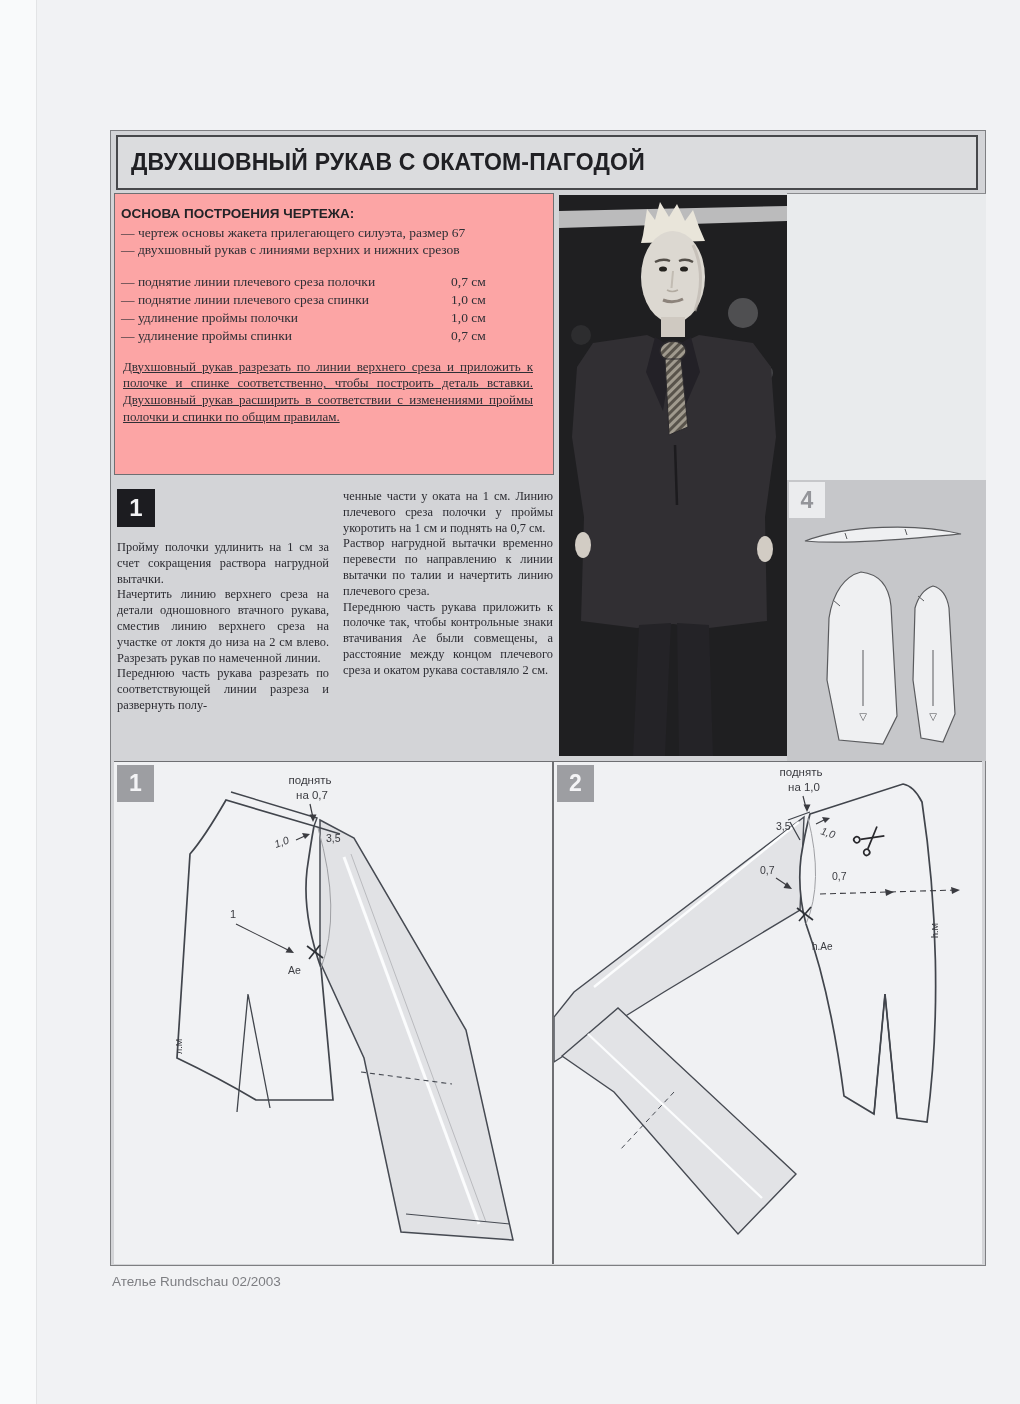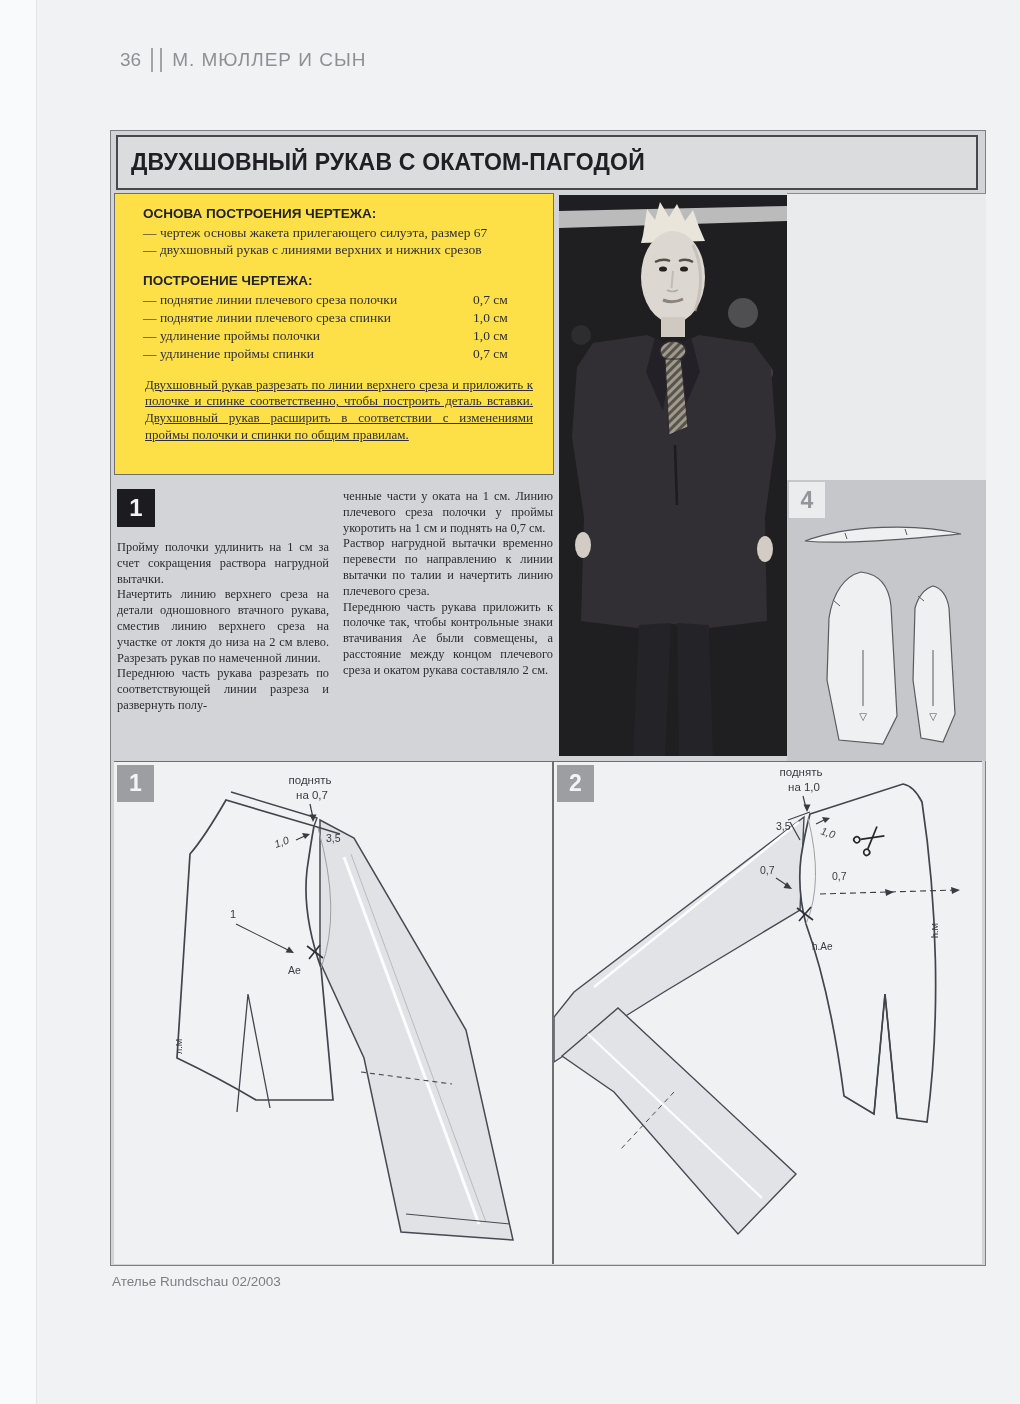--- a/index.html
+++ b/index.html
@@ -18,22 +18,22 @@
   
   .content { position:absolute; left:110px; top:130px; width:876px; height:1136px;
              background:#d3d4d7; border:1px solid #7e7f82; box-sizing:border-box; }
 
   .titlebar { position:absolute; left:5px; top:4px; width:862px; height:55px;
               background:#dbdcde; border:2px solid #47484b; box-sizing:border-box;
               display:flex; align-items:center; padding-left:13px; }
   .titlebar h1 { margin:0; font-size:23px; font-weight:bold; color:#202024; letter-spacing:.2px; }
 
   .infobox { position:absolute; left:3px; top:62px; width:440px; height:282px;
-             background:#fde047; border:1px solid #6e6f72; box-sizing:border-box;
-             padding:12px 16px 10px 28px; }
+             background:#fca5a5; border:1px solid #6e6f72; box-sizing:border-box;
+             padding:12px 16px 10px 6px; }
   .infobox h2 { margin:0 0 3px 0; font-size:13.5px; color:#232327; }
   .seriftxt { font-family:"Liberation Serif", serif; color:#2f2f35; }
   .basis-item { font-size:13.5px; line-height:1.28; }
   .congrp { margin-top:14px; }
   .conrow { display:flex; font-size:13.5px; line-height:18px; }
   .conrow .lbl { width:330px; }
   .conrow .val { flex:none; }
   .note { margin:14px 4px 0 2px; font-size:13px; line-height:1.3; text-align:justify;text-decoration:underline; }
 
   
@@ -71,39 +71,33 @@
   .footer { position:absolute; left:112px; top:1274px; font-size:13.5px; color:#7d7e82; }
 
   svg text.ann { font-family:"Liberation Sans", sans-serif; fill:#3a3b40; }
 </style>
 </head>
 <body>
 
 <div class="page">
   <div class="scan-strip"></div>
 
-  <div class="page-header">
-    <span class="page-number">36</span>
-    <span class="dbar"></span>
-    <span class="pub-title">М. МЮЛЛЕР И СЫН</span>
-  </div>
 
   <div class="content">
 
     <div class="titlebar">
       <h1>ДВУХШОВНЫЙ РУКАВ С ОКАТОМ-ПАГОДОЙ</h1>
     </div>
 
     <div class="infobox">
       <h2>ОСНОВА ПОСТРОЕНИЯ ЧЕРТЕЖА:</h2>
       <div class="basis-item seriftxt">— чертеж основы жакета прилегающего силуэта, размер 67</div>
       <div class="basis-item seriftxt">— двухшовный рукав с линиями верхних и нижних срезов</div>
 
       <div class="congrp">
-        <h2>ПОСТРОЕНИЕ ЧЕРТЕЖА:</h2>
         <div class="conrow seriftxt">
           <span class="lbl">— поднятие линии плечевого среза полочки</span>
           <span class="val">0,7 см</span>
         </div>
         <div class="conrow seriftxt">
           <span class="lbl">— поднятие линии плечевого среза спинки</span>
           <span class="val">1,0 см</span>
         </div>
         <div class="conrow seriftxt">
           <span class="lbl">— удлинение проймы полочки</span>

